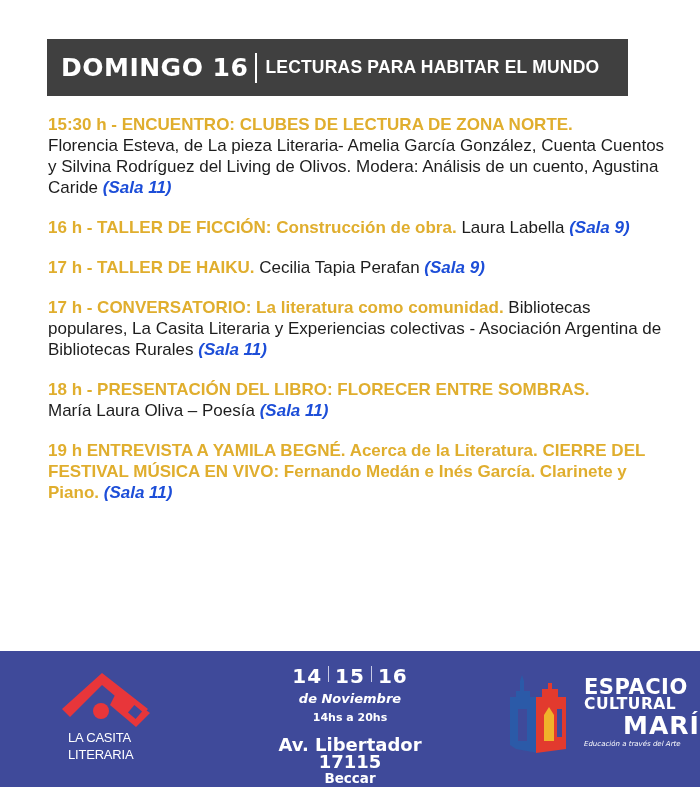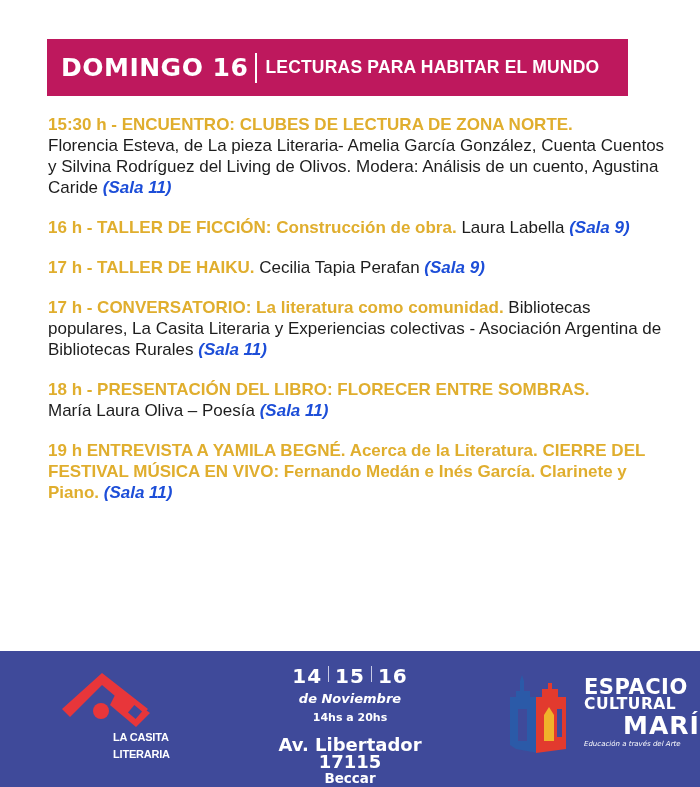--- a/index.html
+++ b/index.html
@@ -2,21 +2,21 @@
 <html><head>
 <meta charset="utf-8">
 <style>
   html, body { margin: 0; padding: 0; }
   body {
     width: 700px; height: 787px; background: #ffffff; position: relative; overflow: hidden;
     font-family: "DejaVu Sans", "Liberation Sans", sans-serif;
   }
   .banner {
     position: absolute; left: 47px; top: 39px; width: 581px; height: 57px;
-    background: #be185d; display: flex; align-items: center; box-sizing: border-box; padding-left: 14px;
+    background: #404040; display: flex; align-items: center; box-sizing: border-box; padding-left: 14px;
     color: #ffffff;
   }
   .banner .day {
     font-family: "DejaVu Sans", sans-serif; font-weight: bold; font-size: 25px; letter-spacing: 0.5px;
   }
   .banner .sep {
     display: inline-block; width: 2px; height: 30px; background: #ffffff; margin: 0 8px 0 7px;
   }
   .banner .theme {
     font-family: "Liberation Sans", sans-serif; font-weight: bold; font-size: 17.5px; letter-spacing: 0.2px;
@@ -27,21 +27,21 @@
   }
   .event { margin: 0 0 19px 0; }
   .gold { color: #E0AE2E; font-weight: bold; }
   .sala { font-style: italic; color: #1d4ed8; font-weight: bold; }
   .footer {
     position: absolute; left: 0; top: 651px; width: 700px; height: 136px; background: #3F4A9A;
   }
   .casita { position: absolute; left: 58px; top: 14px; width: 110px; height: 110px; }
   .casita-text {
     position: absolute; left: 68px; top: 78px; color: #ffffff; font-family: "Liberation Sans", sans-serif;
-    font-weight: bold; font-size: 11px; line-height: 17px; letter-spacing: -0.2px; margin-left: 45px;
+    font-weight: normal; font-size: 13px; line-height: 17px; letter-spacing: -0.2px;
   }
   .dates {
     position: absolute; left: 250px; top: 12px; width: 200px; text-align: center; color: #ffffff;
     font-family: "DejaVu Sans", sans-serif; font-weight: bold;
   }
   .dates .days { font-size: 20px; line-height: 26px; letter-spacing: 1px; }
   .dates .days .bar { display: inline-block; width: 1px; height: 16px; background: #c8cbe6; margin: 0 6px; vertical-align: 1px; }
   .dates .month { font-size: 13px; line-height: 19px; font-style: italic; }
   .dates .hours { font-size: 11px; line-height: 20px; }
   .dates .addr { font-size: 18px; line-height: 17px; margin-top: 8px; }

